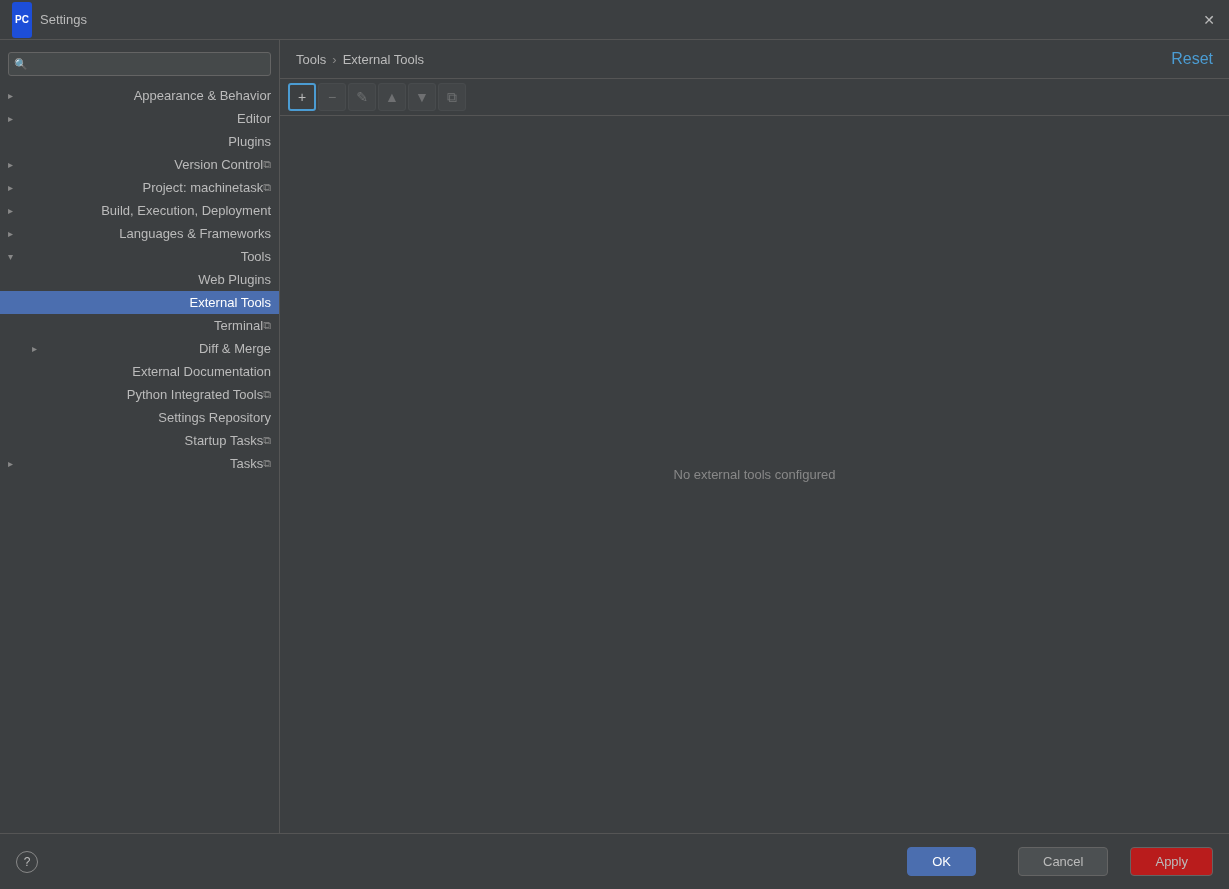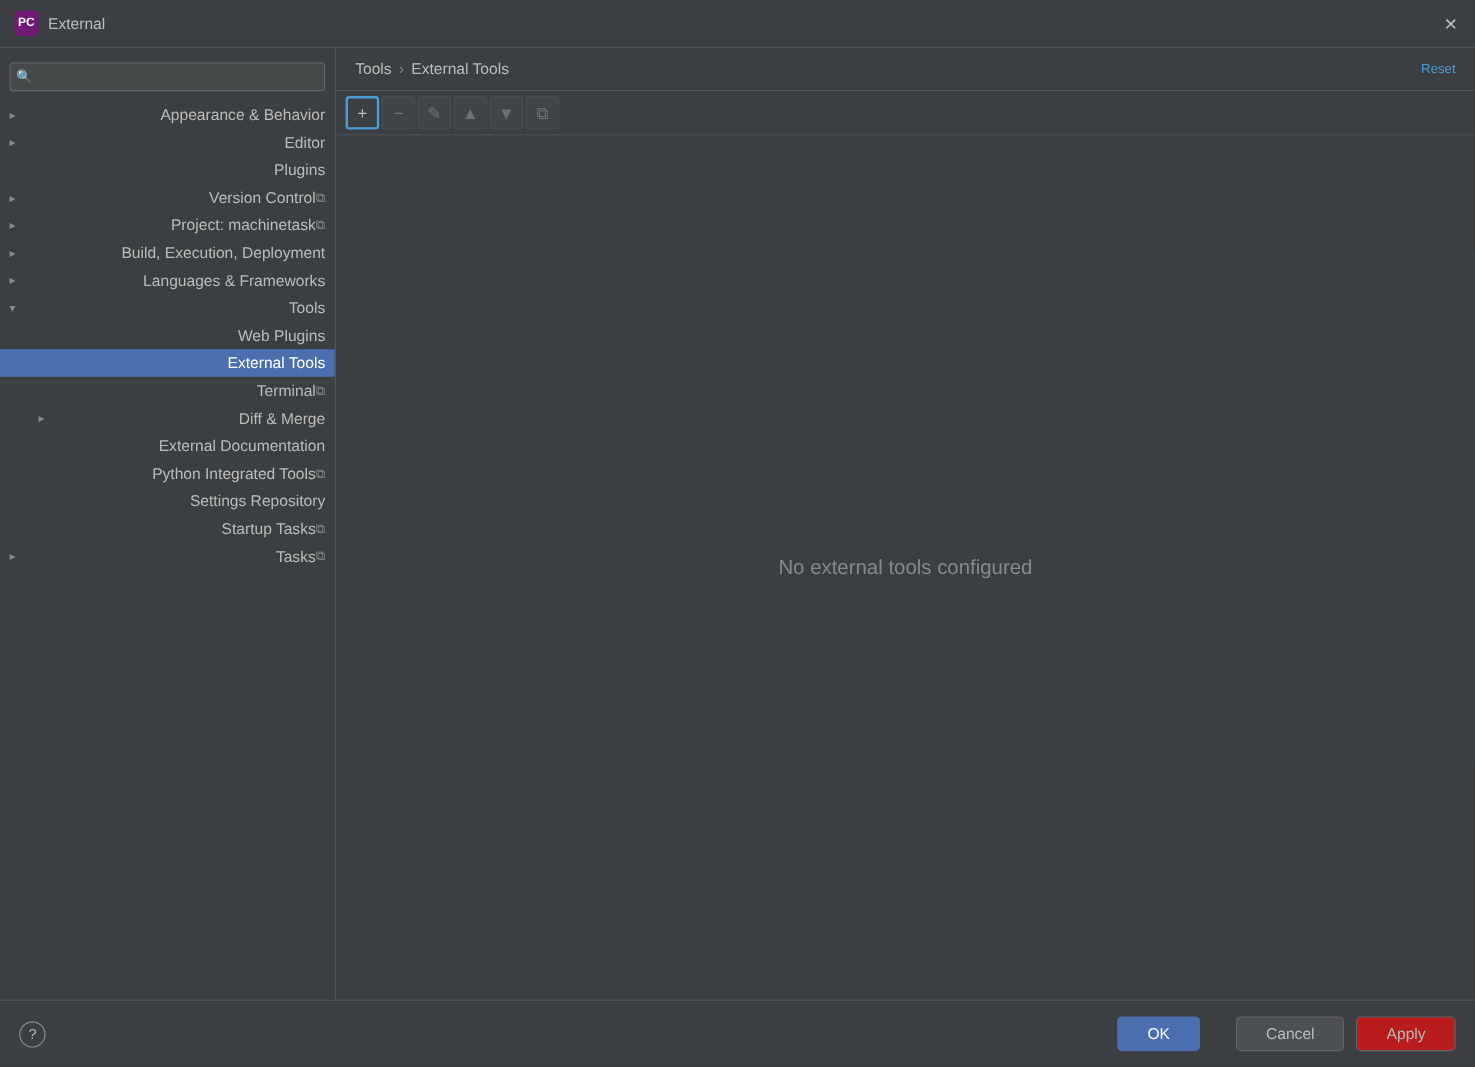--- a/index.html
+++ b/index.html
@@ -25,23 +25,23 @@
       color: #bbbbbb;
       display: flex;
       align-items: center;
       padding: 8px 12px;
       height: 40px;
       border-bottom: 1px solid #555;
       flex-shrink: 0;
     }
     .title-bar .app-icon {
       width: 20px;
-      height: 21px;
+      height: 36px;
       margin-right: 8px;
-      background: #701a75;
+      background: #1d4ed8;
       border-radius: 3px;
       display: flex;
       align-items: center;
       justify-content: center;
       font-size: 10px;
       font-weight: bold;
       color: white;
     }
     .title-bar .title-text {
       flex: 1;
@@ -150,21 +150,21 @@
       margin: 0 6px;
       color: #888;
     }
     .breadcrumb .current {
       color: #bbbbbb;
       font-weight: 500;
     }
     .reset-link {
       color: #4b9cd3;
       cursor: pointer;
-      font-size: 11px;
+      font-size: 16px;
       text-decoration: none;
     }
     .toolbar {
       background: #3c3f41;
       border-bottom: 1px solid #555;
       padding: 4px 8px;
       display: flex;
       align-items: center;
       gap: 2px;
       flex-shrink: 0;
@@ -189,21 +189,21 @@
     .toolbar-btn.disabled {
       opacity: 0.4;
       cursor: default;
     }
     .content-area {
       flex: 1;
       display: flex;
       align-items: center;
       justify-content: center;
       color: #888;
-      font-size: 17px;
+      font-size: 13px;
       background: #3c3f41;
     }
     .bottom-bar {
       background: #3c3f41;
       border-top: 1px solid #555;
       padding: 10px 16px;
       display: flex;
       align-items: center;
       justify-content: space-between;
       flex-shrink: 0;
@@ -216,21 +216,21 @@
       border: 1px solid #888;
       color: #bbbbbb;
       display: flex;
       align-items: center;
       justify-content: center;
       cursor: pointer;
       font-size: 12px;
     }
     .action-buttons {
       display: flex;
-      gap: 10px;
+      gap: 22px;
     }
     .btn {
       padding: 6px 24px;
       border-radius: 4px;
       cursor: pointer;
       font-size: 13px;
       border: 1px solid #646464;
     }
     .btn-primary {
       background: #4b6eaf;
@@ -251,21 +251,21 @@
   </style>
 </head>
 <body>
 
 <div class="dialog">
 
   <div class="title-bar">
     <div class="app-icon">
       <span>PC</span>
     </div>
-    <span class="title-text">External</span>
+    <span class="title-text">Settings</span>
     <div class="close-btn">✕</div>
   </div>
 
   <div class="main-content">
 
     <div class="sidebar">
       <div class="search-box">
         <span class="search-icon-inner">🔍</span>
         <input type="text" placeholder="" style="">
       </div>

